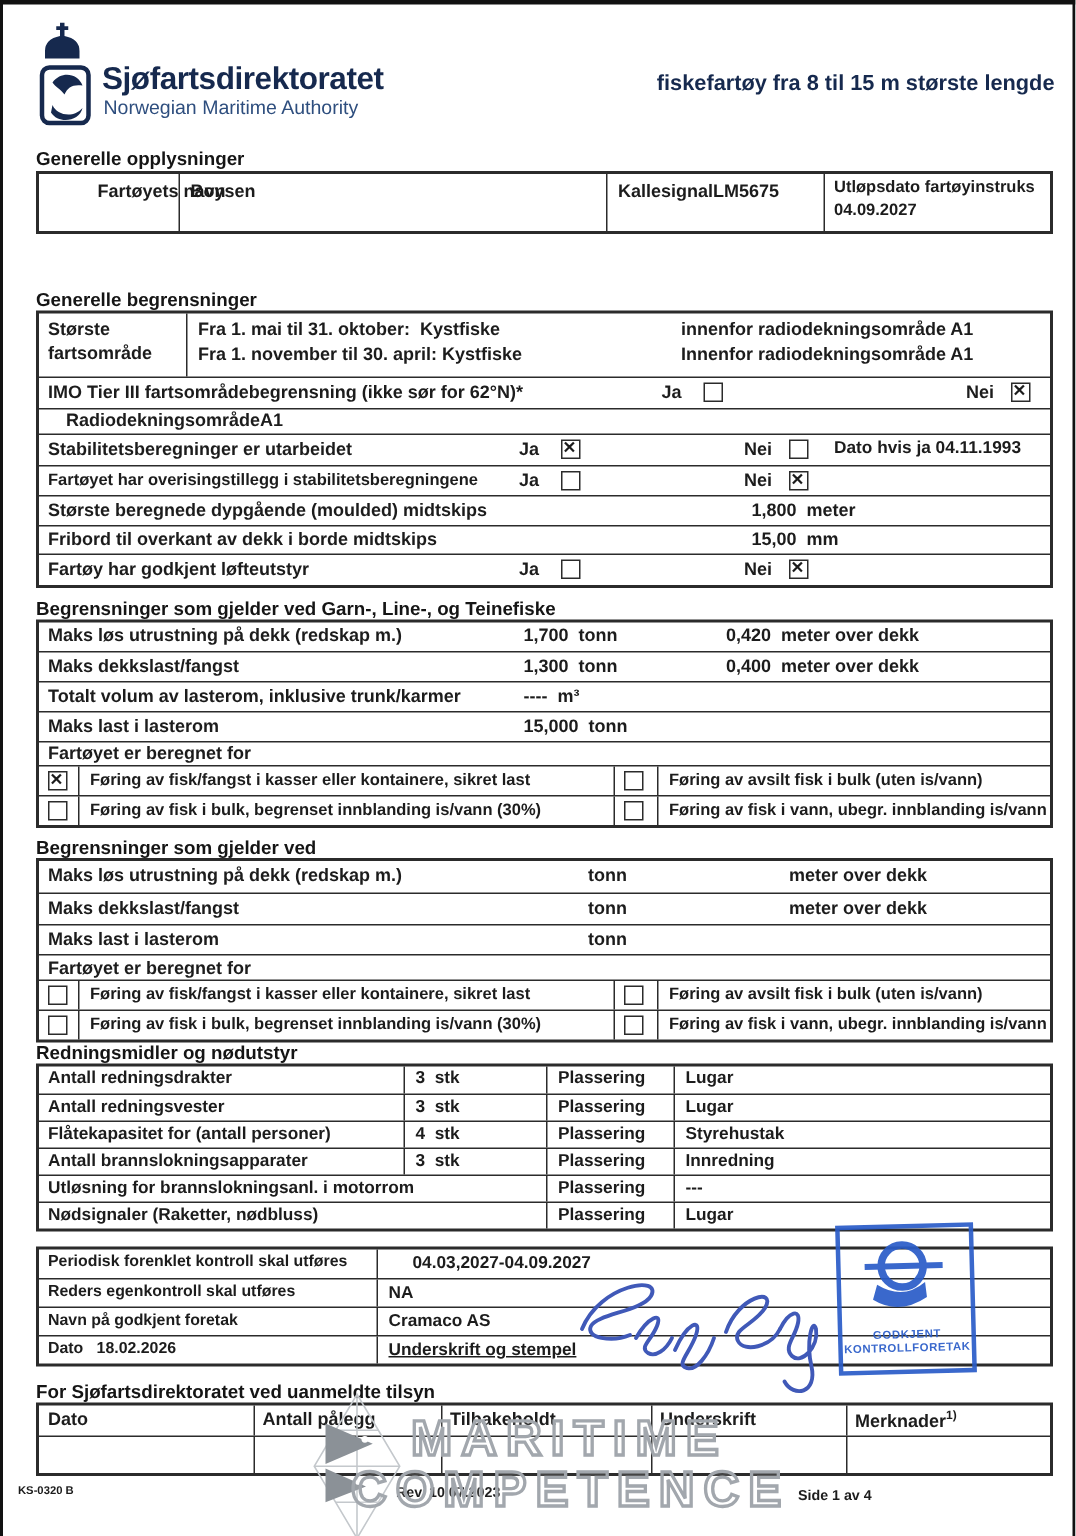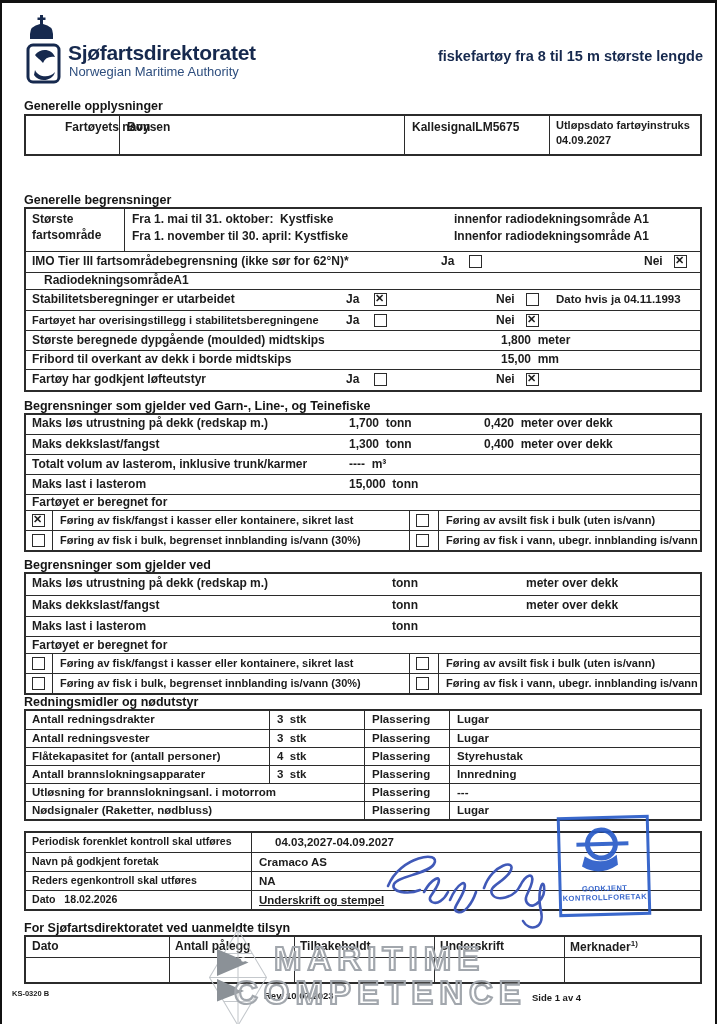--- a/index.html
+++ b/index.html
@@ -250,27 +250,27 @@
   </div>
 
   <div class="tbl" style="top:828px;">
     <div class="tr" style="height:19px;">
       <span class="vl" style="left:225px;"></span>
       <span class="t xs" style="left:6px;top:3px;">Periodisk forenklet kontroll skal utføres</span>
       <span class="t sm2" style="left:249px;top:3px;">04.03,2027-04.09.2027</span>
     </div>
     <div class="tr" style="height:19px;">
       <span class="vl" style="left:225px;"></span>
+      <span class="t xs" style="left:6px;top:3px;">Reders egenkontroll skal utføres</span>
+      <span class="t sm2" style="left:233px;top:3px;">NA</span>
+    </div>
+    <div class="tr" style="height:19px;">
+      <span class="vl" style="left:225px;"></span>
       <span class="t xs" style="left:6px;top:3px;">Navn på godkjent foretak</span>
       <span class="t sm2" style="left:233px;top:3px;">Cramaco AS</span>
-    </div>
-    <div class="tr" style="height:19px;">
-      <span class="vl" style="left:225px;"></span>
-      <span class="t xs" style="left:6px;top:3px;">Reders egenkontroll skal utføres</span>
-      <span class="t sm2" style="left:233px;top:3px;">NA</span>
     </div>
     <div class="tr" style="height:19px;">
       <span class="vl" style="left:225px;"></span>
       <span class="t xs" style="left:6px;top:3px;">Dato   18.02.2026</span>
       <span class="t sm2" style="left:233px;top:3px;text-decoration:underline;">Underskrift og stempel</span>
     </div>
   </div>
 
   <svg class="abs" style="left:378px;top:845px;z-index:7;" width="185" height="88" viewBox="0 0 185 88">
     <g fill="none" stroke="#4059b8" stroke-width="2.6" stroke-linecap="round">

